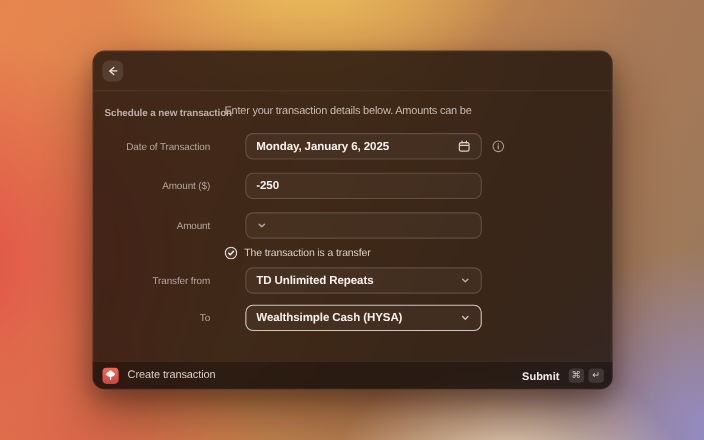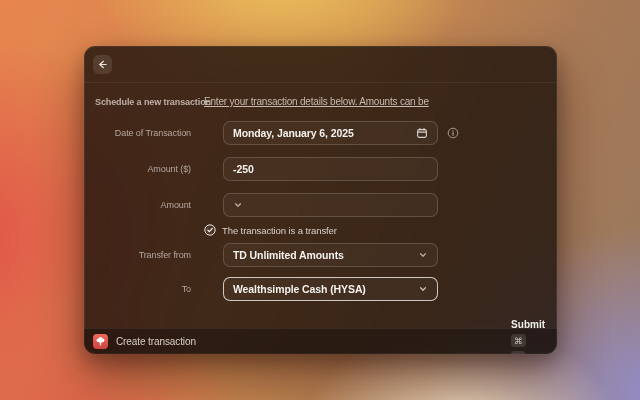--- a/index.html
+++ b/index.html
@@ -37,21 +37,21 @@
   .row {
     display:grid; grid-template-columns:96px 234px; column-gap:13px;
     align-items:center; margin:0 0 12px 11px;
   }
   .row.intro { align-items:start; margin-bottom:13px; }
   .lbl {
     text-align:right; font-size:9px; font-weight:500; color:#b3a69e;
     letter-spacing:-0.1px; white-space:nowrap;
   }
   .row.intro .lbl { font-weight:700; padding-top:1px; color:#bcb0a8; }
-  .desc { font-size:10px; line-height:12px; color:#c6bab0; letter-spacing:-0.2px;text-decoration:underline; }
+  .desc { font-size:10px; line-height:12px; color:#c6bab0; letter-spacing:-0.2px; }
   .desc span { display:block; white-space:nowrap; }
   .cell { position:relative;padding-left:19px; }
   .field {
     height:24px; border:1px solid rgba(255,255,255,0.16); border-radius:7px;
     background:rgba(255,255,255,0.035); display:flex; align-items:center;
     padding:0 9px; color:#f4f1ee; font-size:10.5px; font-weight:600;
     letter-spacing:-0.1px; cursor:pointer;
   }
   .field .val { flex:1 1 auto; white-space:nowrap; overflow:hidden; }
   .field.focused { border-color:rgba(233,227,222,0.85); }
@@ -60,21 +60,21 @@
   .row.tight { margin-bottom:7px; }
   .row.pre-to { margin-bottom:10px; }
   .chk { display:flex; align-items:center; gap:6px; cursor:pointer; }
   .chk-label { font-size:9.5px; color:#d8d1cb; letter-spacing:-0.1px; }
   .footer {
     flex:none; height:26px; border-top:1px solid rgba(255,255,255,0.07);
     background:rgba(10,7,5,0.35); display:flex; align-items:center; padding:0 8px 0 9px;
   }
   .f-left { display:flex; align-items:center; gap:8px;justify-content:space-between; }
   .f-title { font-size:10px; color:#d6cfca; letter-spacing:-0.1px; }
-  .f-right { margin-left:auto; display:flex; align-items:flex-start; gap:4px;flex-direction:column; }
+  .f-right { margin-left:auto; display:flex; align-items:flex-end; gap:4px; }
   .submit { font-size:10px; font-weight:600; color:#f0edea; margin-right:4px; cursor:pointer; }
   .key {
     min-width:14px; height:13px; padding:0 3px; border-radius:3.5px;
     background:rgba(255,255,255,0.12); color:#d3cdc8; font-size:8.5px;
     display:flex; align-items:center; justify-content:center;
     font-family:"DejaVu Sans", sans-serif;
   }
 </style>
 </head>
 <body>
@@ -147,21 +147,21 @@
           <path d="M3.8 6.1 L5.3 7.6 L8.3 4.4" stroke="#ffffff" stroke-width="1.2" fill="none" stroke-linecap="round" stroke-linejoin="round"></path>
         </svg>
         <span class="chk-label">The transaction is a transfer</span>
       </div>
     </div>
 
     <div class="row pre-to">
       <div class="lbl">Transfer from</div>
       <div class="cell">
         <div class="field">
-          <span class="val">TD Unlimited Amounts</span>
+          <span class="val">TD Unlimited Repeats</span>
           <svg width="10" height="10" viewBox="0 0 10 10">
             <path d="M2.6 3.8 L5 6.2 L7.4 3.8" stroke="#b6aba2" stroke-width="1.3" fill="none" stroke-linecap="round" stroke-linejoin="round"></path>
           </svg>
         </div>
       </div>
     </div>
 
     <div class="row">
       <div class="lbl">To</div>
       <div class="cell">

